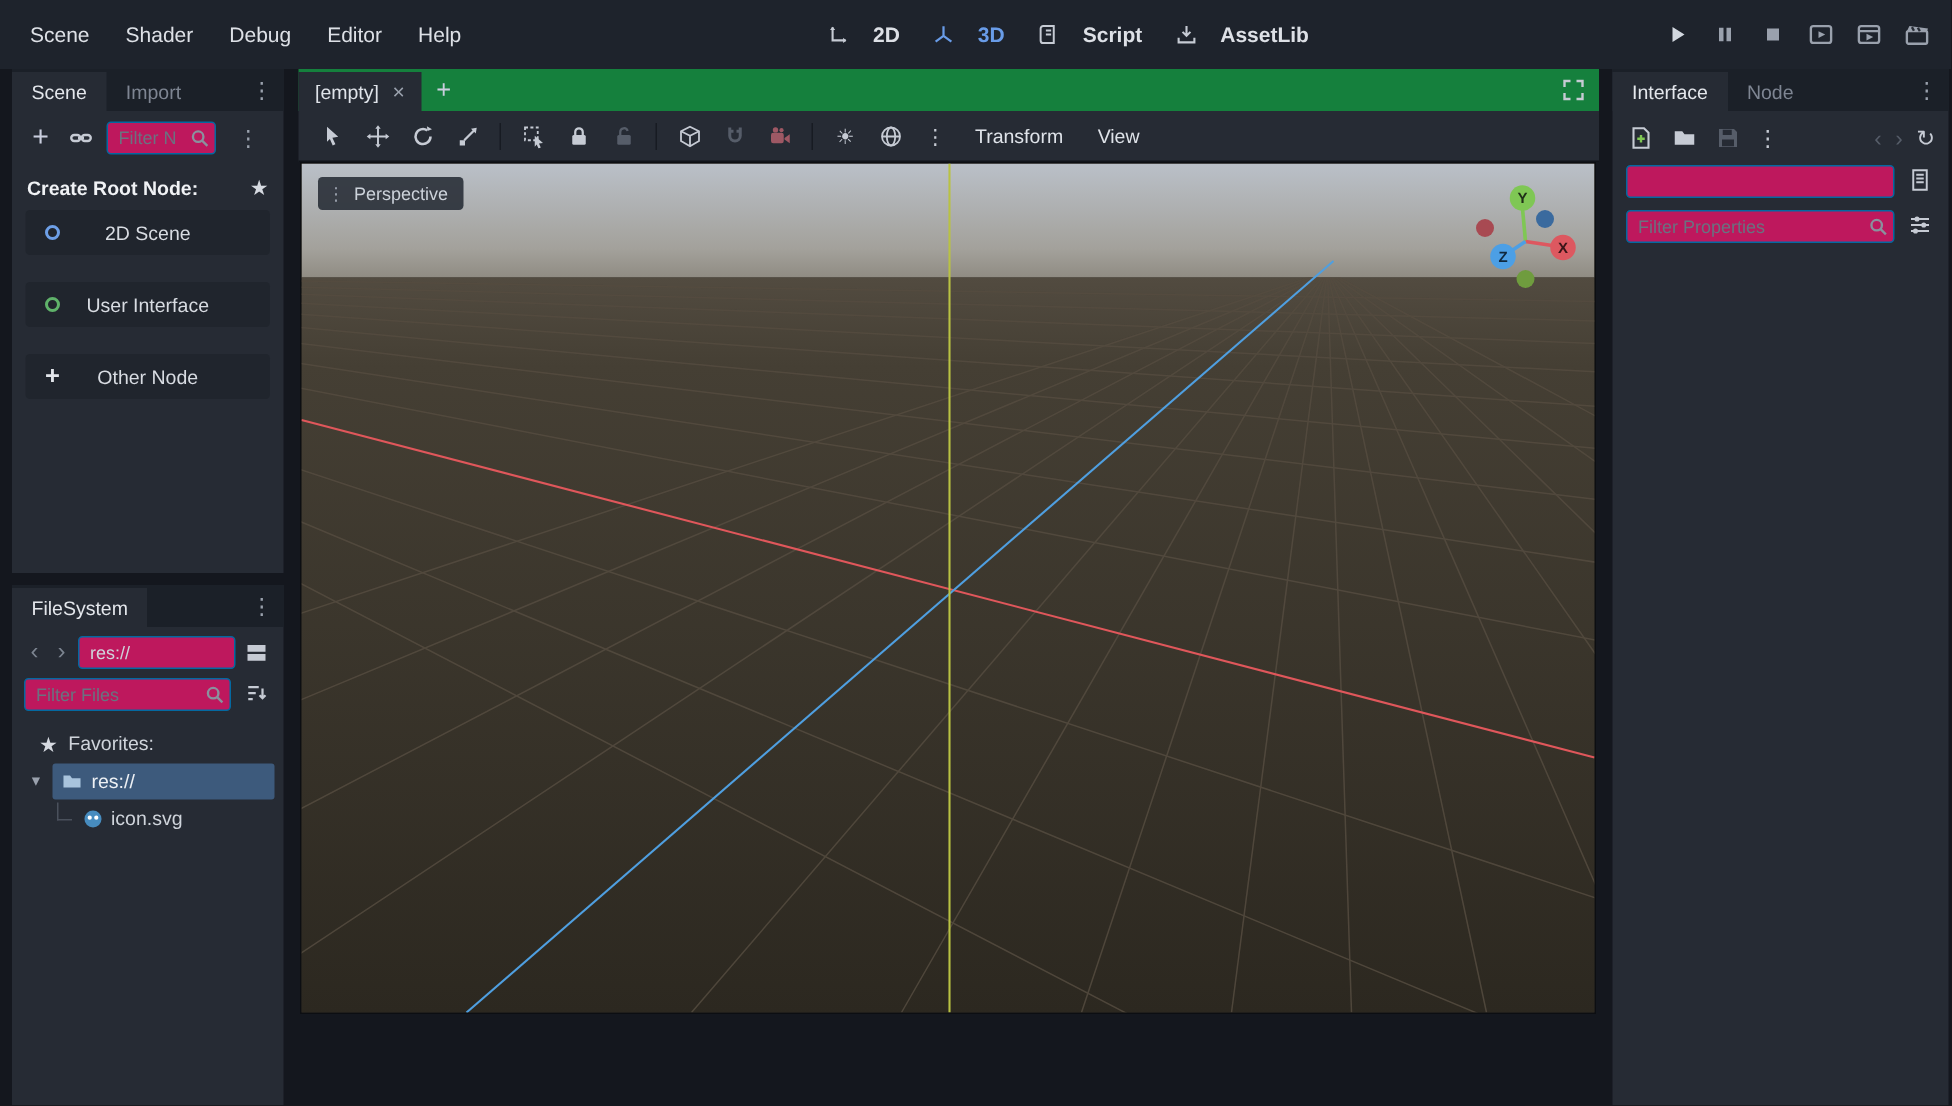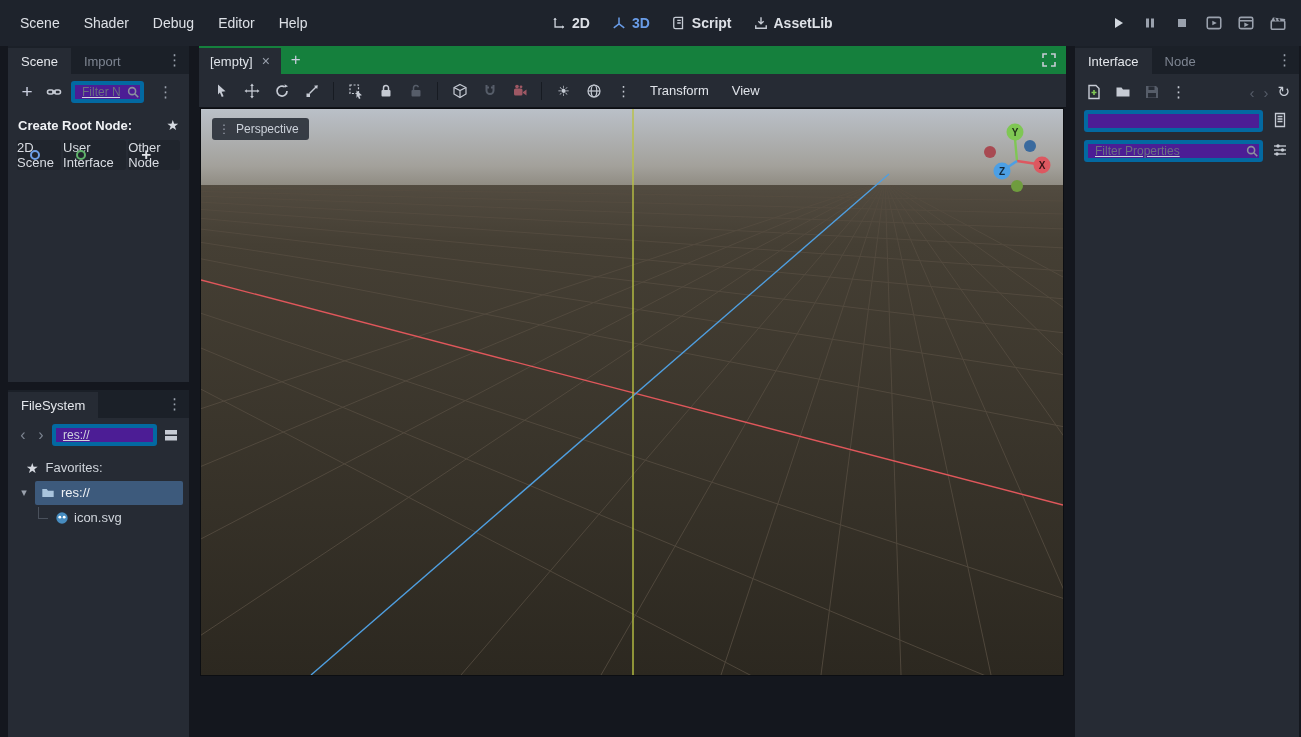--- a/index.html
+++ b/index.html
@@ -9,45 +9,45 @@
     background:#14171e; color:#dfe2e8;
     font-family:"Liberation Sans", sans-serif; font-size:13px;
     -webkit-user-select:none; user-select:none;
   }
   
   #menubar { position:absolute; left:0; top:0; width:1301px; height:46px;
     background:#1e232c; display:flex; align-items:center; }
   .menus { display:flex; align-items:center; margin-left:8px; }
   .menu-item { padding:0 12px; font-size:14px; color:#dde0e6; cursor:default; height:46px; display:flex; align-items:center;}
   #workspaces { position:absolute; left:548px; top:0; height:46px; display:flex; align-items:center; gap:14px; }
-  .ws { display:flex; align-items:center; gap:6px; font-size:14px; font-weight:bold; color:#dde0e6; padding:2px 4px; }
+  .ws { display:flex; align-items:center; gap:16px; font-size:14px; font-weight:bold; color:#dde0e6; padding:2px 4px; }
   .ws.active { color:#699ce8; }
   #playback { position:absolute; right:12px; top:0; height:46px; display:flex; align-items:center; gap:10px; }
   .pb { width:22px; height:22px; display:flex; align-items:center; justify-content:center; }
   
   .dock { position:absolute; background:#262b34; }
   .tabstrip { height:28px; background:#1b2028; display:flex; align-items:flex-end; }
   .tab { height:26px; padding:0 13px; display:flex; align-items:center; font-size:13px; color:#7e8592; }
   .tab.active { background:#262b34; color:#e4e7ec; }
   .dots { font-size:15px; color:#9aa1ad; padding:0 7px; margin-left:auto; align-self:center; }
   .dock-toolbar { display:flex; align-items:center; gap:7px; padding:7px 9px; }
   .tbtn { width:20px; height:20px; display:flex; align-items:center; justify-content:center; }
   .plusbtn { font-size:19px; color:#c9cede; line-height:18px; }
   .field-wrap { position:relative; flex:1; }
-  .field-wrap input { width:100%; height:22px; background:#4c1d95; border:4px solid #0369a1;
+  .field-wrap input { width:100%; height:22px; background:#be185d; border:1px solid #0369a1;
     border-radius:3px; color:#cfd4dc; font-size:12px; padding:0 20px 0 7px;
-    font-family:"Liberation Sans", sans-serif; outline:none;text-decoration:underline; }
+    font-family:"Liberation Sans", sans-serif; outline:none; }
   .field-wrap input::placeholder { color:#6a7280; }
   .field-wrap .mag { position:absolute; right:4px; top:4px; width:14px; height:14px; }
   
   #scene-dock { left:8px; top:46px; width:181px; height:336px; }
   .create-root { display:flex; align-items:center; padding:7px 10px 5px 10px;justify-content:flex-end; }
   .cr-label { font-weight:bold; font-size:13px; color:#f0f2f5; }
   .star { margin-left:auto; color:#d6dae1; font-size:14px; }
-  .node-list { padding:2px 9px; display:flex; flex-direction:row; gap:2px; }
+  .node-list { padding:2px 9px; display:flex; flex-direction:column; gap:18px; }
   .node-btn { position:relative; height:30px; background:#20252d; border-radius:3px;
     display:flex; align-items:center; justify-content:center; color:#d8dce2; font-size:13px; cursor:default; }
   .node-btn .nicon { position:absolute; left:11px; width:14px; height:14px; display:flex; align-items:center; justify-content:center; }
   .ring { width:10px; height:10px; border-radius:50%; border:2px solid; }
   .ring.blue { border-color:#6d9fe6; }
   .ring.red { border-color:#e0565c; }
   .ring.green { border-color:#5fb26a; }
   .nplus { font-size:17px; color:#e2e5ea; font-weight:bold; line-height:14px; }
   
   #fs-dock { left:8px; top:390px; width:181px; height:347px; }
@@ -243,20 +243,37 @@
       <span class="field-wrap">
         <input type="text" style="padding-right: 7px;" value="res://">
       </span>
       <span class="tbtn">
         <svg class="i16" viewBox="0 0 16 16">
             <rect x="2" y="3" width="12" height="4.5" fill="#c6cbd4"></rect>
             <rect x="2" y="9" width="12" height="4.5" fill="#c6cbd4"></rect>
           </svg>
       </span>
     </div>
+    <div class="insp-row" style="padding:3px 8px">
+      <span class="field-wrap">
+        <input type="text" placeholder="Filter Files" style="">
+        <svg class="mag" viewBox="0 0 16 16">
+            <circle cx="7" cy="7" r="4" fill="none" stroke="#8a919e" stroke-width="1.8"></circle>
+            <line x1="10" y1="10" x2="14" y2="14" stroke="#8a919e" stroke-width="1.8"></line>
+          </svg>
+      </span>
+      <span class="tbtn">
+        <svg class="i16" viewBox="0 0 16 16" stroke="#c6cbd4" stroke-width="1.5" fill="none">
+            <line x1="2.5" y1="4" x2="9.5" y2="4"></line>
+            <line x1="2.5" y1="8" x2="7.5" y2="8"></line>
+            <line x1="2.5" y1="12" x2="5.5" y2="12"></line>
+            <path d="M12 5 v6 M10 9.5 l2 2 2-2"></path>
+          </svg>
+      </span>
+    </div>
     <div class="tree">
       <div class="tree-row fav-row">
         <span class="star" style="margin-left:0">★</span>
         <span>Favorites:</span>
       </div>
       <div class="tree-row res-row">
         <span class="caret">▾</span>
         <span class="sel-box">
           <svg class="i14" viewBox="0 0 16 16">
               <path d="M1.5 3.5 h5 l1.5 2 h6.5 v7 h-13 z" fill="#a9c4dd"></path>

